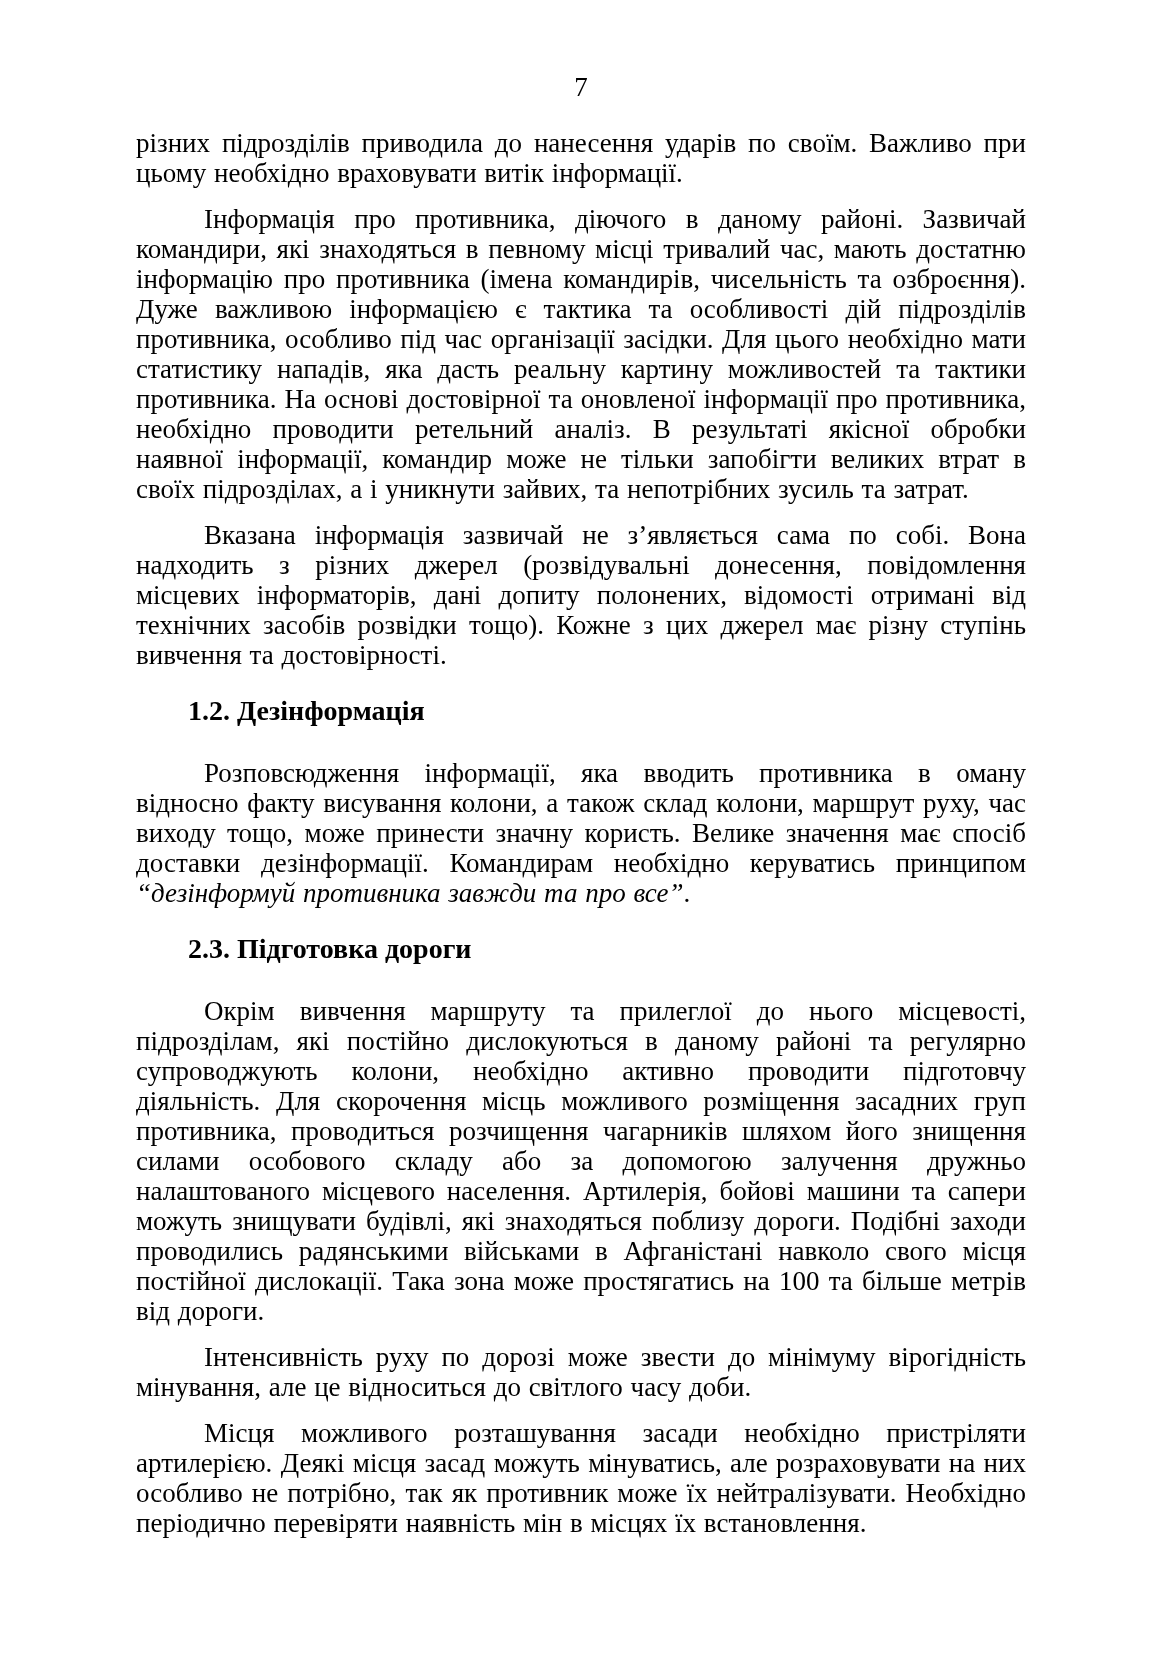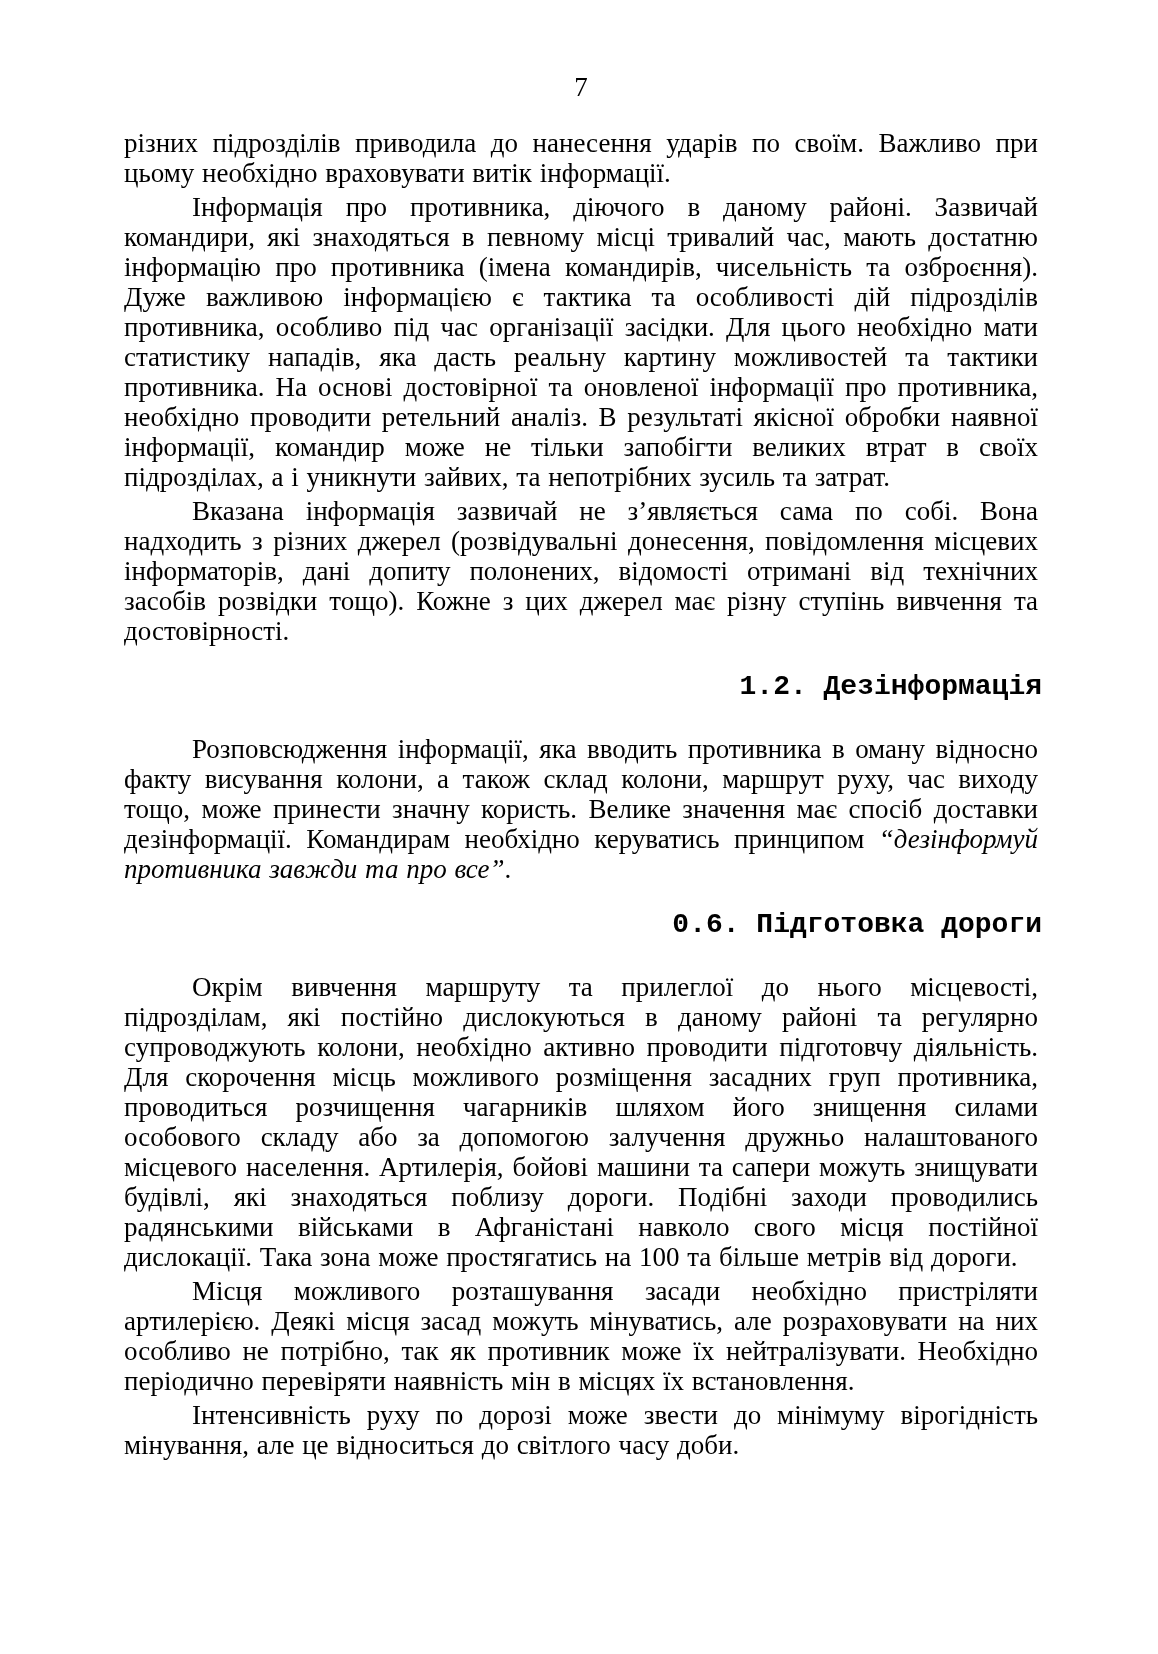--- a/index.html
+++ b/index.html
@@ -18,38 +18,37 @@
     padding: 72px 116px 0 120px;
     overflow: hidden;
   }
   .page-number {
     text-align: center;
     font-size: 27px;
     line-height: 30px;
     margin: 0 0 26px 0;
   }
   p.body-p {
-    margin: 4px;
+    margin: 16px;
     font-size: 27px;
     line-height: 30px;
     text-align: justify;
     text-indent: 68px;
     word-spacing: 1px;
   }
   p.no-indent {
     text-indent: 0;
   }
   h2.section-heading {
     margin: 26px 0 32px 0;
     font-size: 28px;
     line-height: 30px;
     font-weight: bold;
     text-indent: 68px;
-    text-align: right;
-    font-family: Liberation Mono, monospace;
+    text-align: left;
   }
   em.quote-italic {
     font-style: italic;
   }
 </style>
 </head>
 <body>
 
 <div class="page">
 
@@ -58,21 +57,21 @@
   <p class="body-p no-indent">різних підрозділів приводила до нанесення ударів по своїм. Важливо при цьому необхідно враховувати витік інформації.</p>
 
   <p class="body-p">Інформація про противника, діючого в даному районі. Зазвичай командири, які знаходяться в певному місці тривалий час, мають достатню інформацію про противника (імена командирів, чисельність та озброєння). Дуже важливою інформацією є тактика та особливості дій підрозділів противника, особливо під час організації засідки. Для цього необхідно мати статистику нападів, яка дасть реальну картину можливостей та тактики противника. На основі достовірної та оновленої інформації про противника, необхідно проводити ретельний аналіз. В результаті якісної обробки наявної інформації, командир може не тільки запобігти великих втрат в своїх підрозділах, а і уникнути зайвих, та непотрібних зусиль та затрат.</p>
 
   <p class="body-p">Вказана інформація зазвичай не з’являється сама по собі. Вона надходить з різних джерел (розвідувальні донесення, повідомлення місцевих інформаторів, дані допиту полонених, відомості отримані від технічних засобів розвідки тощо). Кожне з цих джерел має різну ступінь вивчення та достовірності.</p>
 
   <h2 class="section-heading">1.2. Дезінформація</h2>
 
   <p class="body-p"><span>Розповсюдження інформації, яка вводить противника в оману відносно факту висування колони, а також склад колони, маршрут руху, час виходу тощо, може принести значну користь. Велике значення має спосіб доставки дезінформації. Командирам необхідно керуватись принципом </span><em class="quote-italic">“дезінформуй противника завжди та про все”</em><span>.</span></p>
 
-  <h2 class="section-heading">0.6. Підготовка дороги</h2>
+  <h2 class="section-heading">2.3. Підготовка дороги</h2>
 
   <p class="body-p">Окрім вивчення маршруту та прилеглої до нього місцевості, підрозділам, які постійно дислокуються в даному районі та регулярно супроводжують колони, необхідно активно проводити підготовчу діяльність. Для скорочення місць можливого розміщення засадних груп противника, проводиться розчищення чагарників шляхом його знищення силами особового складу або за допомогою залучення дружньо налаштованого місцевого населення. Артилерія, бойові машини та сапери можуть знищувати будівлі, які знаходяться поблизу дороги. Подібні заходи проводились радянськими військами в Афганістані навколо свого місця постійної дислокації. Така зона може простягатись на 100 та більше метрів від дороги.</p>
 
+  <p class="body-p">Інтенсивність руху по дорозі може звести до мінімуму вірогідність мінування, але це відноситься до світлого часу доби.</p>
+
   <p class="body-p">Місця можливого розташування засади необхідно пристріляти артилерією. Деякі місця засад можуть мінуватись, але розраховувати на них особливо не потрібно, так як противник може їх нейтралізувати. Необхідно періодично перевіряти наявність мін в місцях їх встановлення.</p>
-
-  <p class="body-p">Інтенсивність руху по дорозі може звести до мінімуму вірогідність мінування, але це відноситься до світлого часу доби.</p>
 
 </div>
 
 </body></html>

